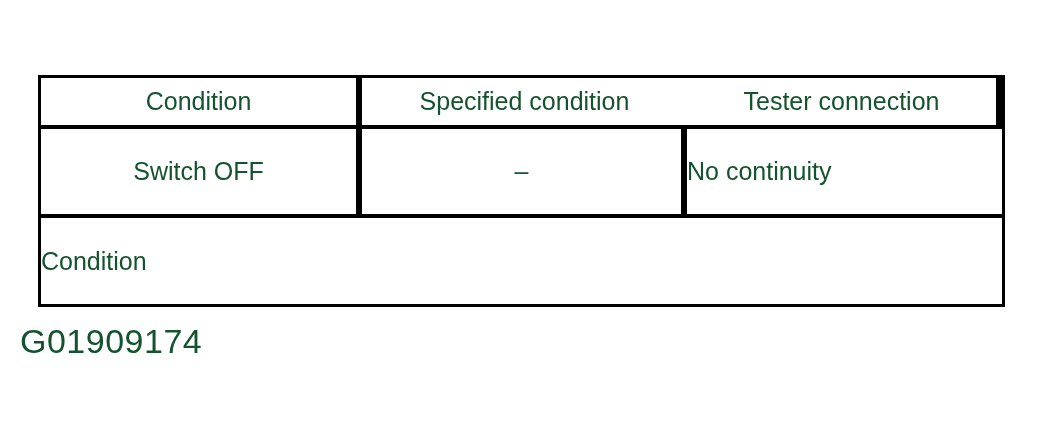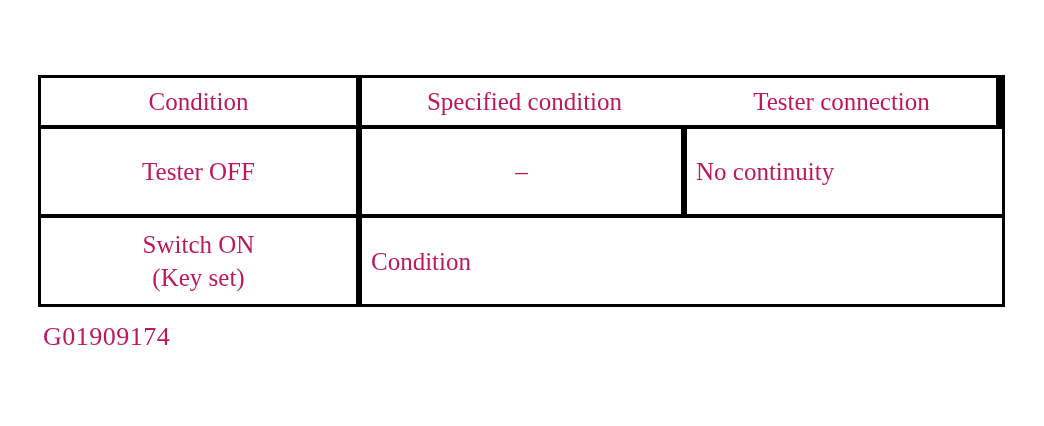--- a/index.html
+++ b/index.html
@@ -5,22 +5,22 @@
   html, body {
     margin: 0;
     padding: 0;
     background: #ffffff;
   }
   .page {
     position: relative;
     width: 1044px;
     height: 426px;
     background: #ffffff;
-    font-family: Liberation Serif, serif;
-    color: #be185d;
+    font-family: Liberation Sans, sans-serif;
+    color: #14532d;
     overflow: hidden;
   }
   .spec-table {
     position: absolute;
     left: 38px;
     top: 75px;
     width: 967px;
     height: 232px;
     border: 3px solid #000000;
     box-sizing: border-box;
@@ -42,27 +42,26 @@
   
   .cell.c1, .cell.c2 { border-right: 6px solid #000000; }
   
   .cell.r1, .cell.r2 { border-bottom: 4px solid #000000; }
   
   .cell.r1 { font-size: 25px; }
   
   .cell.left {
     align-items: flex-start;
     text-align: left;
-    padding-left: 9px;
   }
   .caption {
     position: absolute;
-    left: 43px;
+    left: 20px;
     top: 322px;
-    font-size: 26px;
+    font-size: 34px;
     letter-spacing: 0.5px;
   }
 </style>
 </head>
 <body>
 
 <div class="page">
 
   <div class="spec-table">
 
@@ -70,33 +69,29 @@
       <span>Condition</span>
     </div>
     <div class="cell r1 c3">
       <span>Specified condition</span>
     </div>
     <div class="cell r1 c2">
       <span>Tester connection</span>
     </div>
 
     <div class="cell r2 c1">
-      <span>Tester OFF</span>
+      <span>Switch OFF</span>
     </div>
     <div class="cell r2 c2">
       <span>–</span>
     </div>
     <div class="cell r2 c3 left">
       <span>No continuity</span>
     </div>
 
-    <div class="cell r3 c1">
-      <span>Switch ON</span>
-      <span>(Key set)</span>
-    </div>
     <div class="cell r3 c3 left">
       <span>Condition</span>
     </div>
 
   </div>
 
   <div class="caption">G01909174</div>
 
 </div>
 

